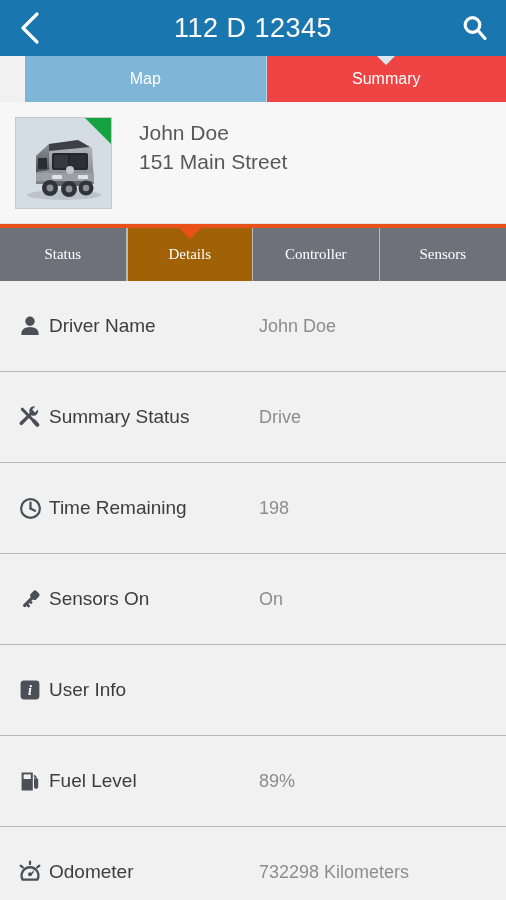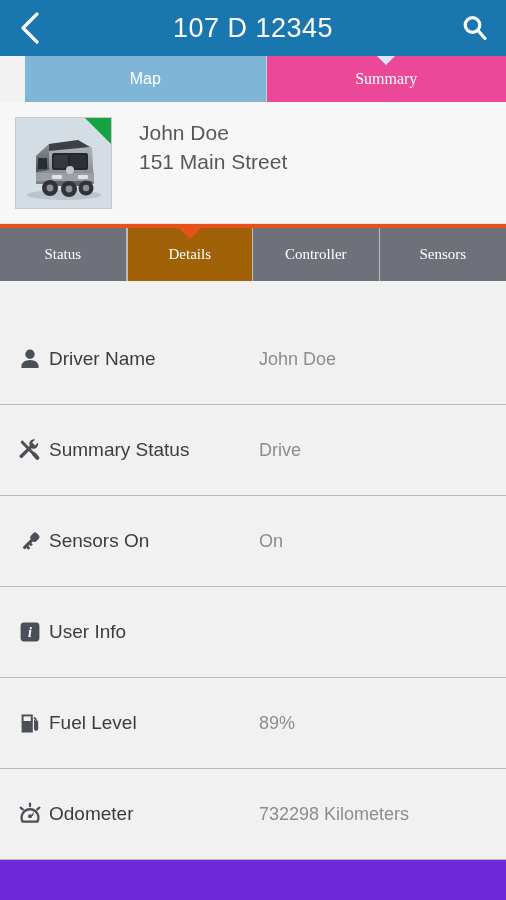--- a/index.html
+++ b/index.html
@@ -75,21 +75,21 @@
     position: relative;
     display: flex;
     align-items: center;
     justify-content: center;
     color: #ffffff;
     font-size: 16px;
     font-weight: 400;
     cursor: pointer;
   }
   .ptab.inactive { background: #7fb6d8; }
-  .ptab.active   { background: #ec4899; font-family: Liberation Serif, serif; }
+  .ptab.active   { background: #ef4444; }
   .ptab.active::after {
     content: "";
     position: absolute;
     top: 0;
     left: 50%;
     transform: translateX(-50%);
     width: 0; height: 0;
     border-left: 9px solid transparent;
     border-right: 9px solid transparent;
     border-top: 9px solid #d8e7f1;
@@ -172,23 +172,22 @@
     border-right: 11px solid transparent;
     border-top: 11px solid #e8521a;
     transform: translateX(-50%);
     pointer-events: none;
     z-index: 3;
   }
 
   
   .detail-list {
     flex: 1 1 auto;
-    background: #6d28d9;
+    background: #404040;
     overflow: hidden;
-    margin-top: 33px;
   }
   .row {
     height: 91px;
     display: flex;
     align-items: center;
     border-bottom: 1px solid #b9b9b9;
     background: #f1f1f1;
     padding-left: 14px;
     cursor: pointer;
   }
@@ -220,21 +219,21 @@
 <div id="app">
 
   <div class="header">
     <div class="back-btn">
       <span>
         <svg width="24" height="34" viewBox="0 0 24 34">
           <polyline points="19,3 5,17 19,31" fill="none" stroke="#ffffff" stroke-width="3.2" stroke-linecap="round" stroke-linejoin="round"></polyline>
         </svg>
       </span>
     </div>
-    <div class="header-title">107 D 12345</div>
+    <div class="header-title">112 D 12345</div>
     <div class="search-btn">
       <span>
         <svg width="28" height="28" viewBox="0 0 28 28">
           <circle cx="11.5" cy="11" r="7.3" fill="none" stroke="#ffffff" stroke-width="3.2"></circle>
           <line x1="17" y1="16.5" x2="24" y2="24.5" stroke="#ffffff" stroke-width="3.2" stroke-linecap="round"></line>
         </svg>
       </span>
     </div>
   </div>
 
@@ -329,20 +328,31 @@
           <path d="M16 16.2 L19.4 19.8" stroke-width="4"></path>
           <circle cx="4.6" cy="4.6" r="1.1" fill="#4b4f58" stroke="none"></circle>
           <path d="M19.6 3.6 L15.4 7.6 M15.4 7.6 L13.2 5.4 M13.2 5.4 L17.4 1.4" stroke-width="0"></path>
           <path d="M20 4.6 a4.6 4.6 0 0 1-6.4 5.6 L4.6 19.6 a1.8 1.8 0 0 1-2.6-2.6 L11.6 8 a4.6 4.6 0 0 1 5.6-6.4 l-3 3 2.8 2.8z" fill="#4b4f58" stroke="none"></path>
         </svg>
       </div>
       <div class="row-label">Summary Status</div>
       <div class="row-value">Drive</div>
     </div>
 
+    <div class="row">
+      <div class="row-icon">
+        <svg width="23" height="23" viewBox="0 0 23 23">
+          <circle cx="11.5" cy="11.5" r="9.4" fill="none" stroke="#4b4f58" stroke-width="2.2"></circle>
+          <line x1="11.5" y1="11.5" x2="11.5" y2="5.6" stroke="#4b4f58" stroke-width="2.2" stroke-linecap="round"></line>
+          <line x1="11.5" y1="11.5" x2="16" y2="13.8" stroke="#4b4f58" stroke-width="2.2" stroke-linecap="round"></line>
+        </svg>
+      </div>
+      <div class="row-label">Time Remaining</div>
+      <div class="row-value">198</div>
+    </div>
 
     <div class="row">
       <div class="row-icon">
         <svg width="23" height="23" viewBox="0 0 23 23" fill="#4b4f58">
           <g transform="rotate(-45 11.5 11.5)">
             <rect x="13.4" y="7.6" width="8.4" height="7.8" rx="2.4"></rect>
             <rect x="1.6" y="9.9" width="13" height="3.2" rx="1.4"></rect>
             <rect x="4.2" y="12.6" width="2.6" height="3.4"></rect>
             <rect x="8.4" y="12.6" width="2.6" height="2.6"></rect>
           </g>

